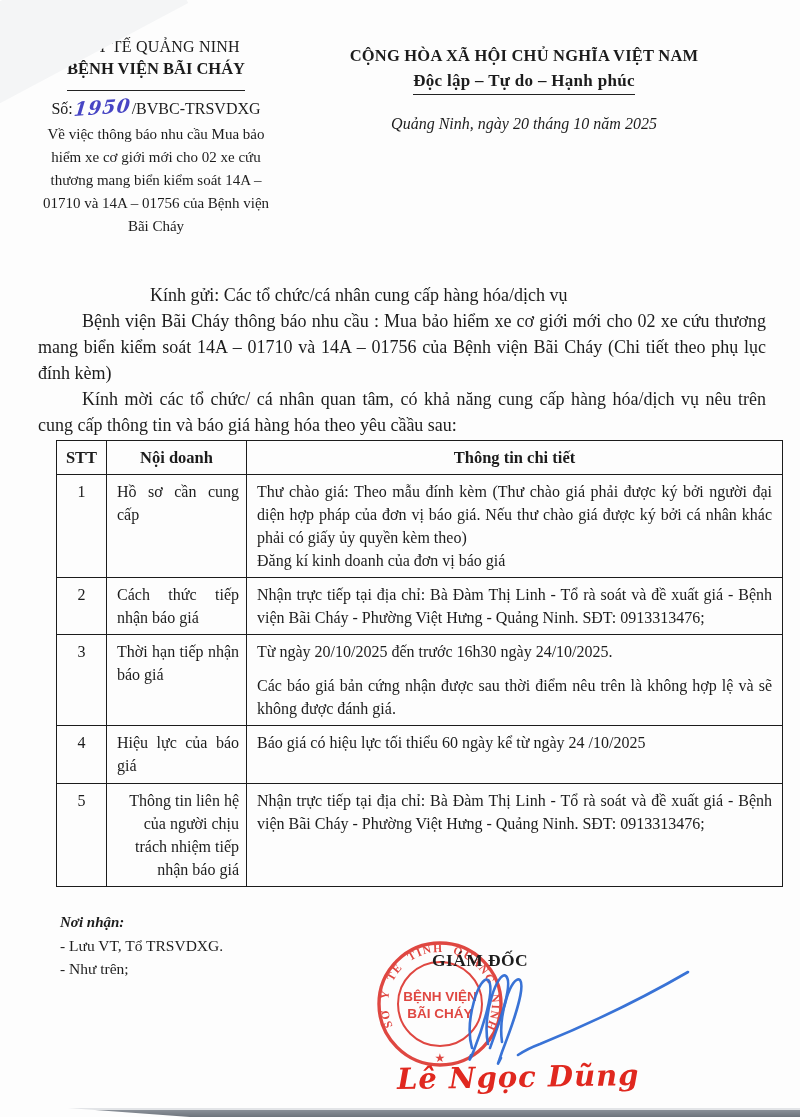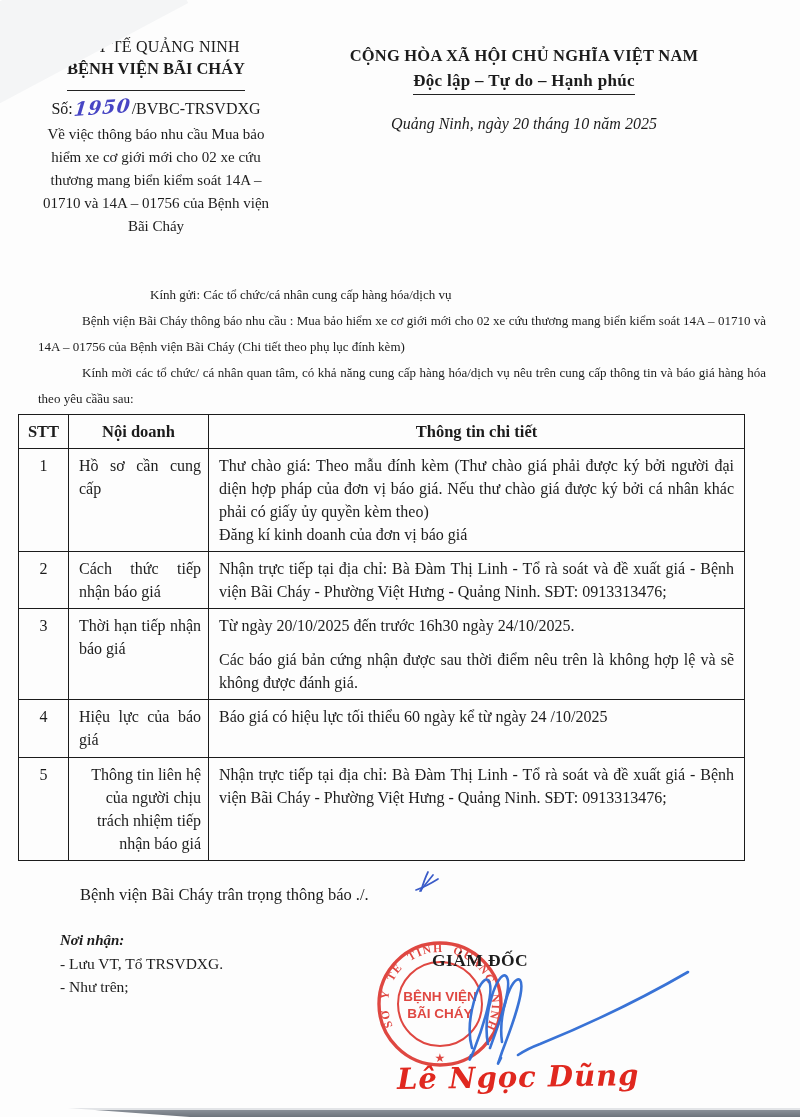--- a/index.html
+++ b/index.html
@@ -20,25 +20,25 @@
   .hand-no { display:inline-block; color:#4745c4; font-weight:bold; font-style:italic;
     font-size:19px; letter-spacing:1px; transform:rotate(-4deg) skewX(-10deg);
     font-family:"DejaVu Serif",serif; margin:0 1px; }
   .subject { font-size:15px; line-height:23px; margin-top:5px; padding:0 4px; }
   .nat1 { font-weight:bold; font-size:16.5px; letter-spacing:.2px; }
   .nat2-wrap { margin-top:5px; }
   .nat2 { display:inline-block; font-weight:bold; font-size:17px;
     border-bottom:1.6px solid #222; padding-bottom:3px; letter-spacing:.3px; }
   .dateline { font-style:italic; font-size:16px; margin-top:20px; }
   
-  .bodytxt { margin:44px 34px 0 38px; font-size:13px; line-height:26px; }
+  .bodytxt { margin:44px 34px 0 38px; font-size:18px; line-height:26px; }
   .to-line { margin-left:112px; }
   .para { text-align:justify; text-indent:44px; }
   
-  table { border-collapse:collapse; margin:2px 0 0 18px; width:726px;
+  table { border-collapse:collapse; margin:2px 0 0 56px; width:726px;
     font-size:16px; line-height:23px; table-layout:fixed;font-family:Liberation Serif, serif; }
   th, td { border:1.7px solid #1c1c1c; vertical-align:top; }
   th { text-align:center; font-size:16.5px; padding:5px 4px; }
   td { padding:5px 10px; }
   col.c-no { width:50px; } col.c-nm { width:140px; } col.c-dt { width:536px; }
   td.no { text-align:center; }
   td.nm { text-align:justify; padding-right:7px; }
   td.dt p { margin:0; text-align:justify; }
   td.dt p.gap { margin-top:11px; }
   tr.short td { height:58px; }
@@ -140,27 +140,20 @@
       <tr>
         <td class="no">5</td>
         <td class="nm" style="text-align:right">Thông tin liên hệ của người chịu trách nhiệm tiếp nhận báo giá</td>
         <td class="dt">
           <p>Nhận trực tiếp tại địa chỉ: Bà Đàm Thị Linh - Tổ rà soát và đề xuất giá - Bệnh viện Bãi Cháy - Phường Việt Hưng - Quảng Ninh. SĐT: 0913313476;</p>
         </td>
       </tr>
     </tbody>
   </table>
 
-  <div class="closing"><span>Bệnh viện Bãi Cháy trân trọng thông báo ./.</span><span class="pen-tick"><svg width="26" height="24" viewBox="0 0 26 24">
-          <g fill="none" stroke="#3a5bc8" stroke-width="1.7" stroke-linecap="round">
-            <path d="M15 2 C 12 8, 10 14, 8 21"></path>
-            <path d="M20 5 C 16 10, 12 15, 7 21"></path>
-            <path d="M3 20 C 9 18, 17 14, 25 9"></path>
-          </g>
-        </svg></span></div>
 
   <div class="recipients">
     <div class="recip-lbl">Nơi nhận:</div>
     <div>- Lưu VT, Tổ TRSVDXG.</div>
     <div>- Như trên;</div>
   </div>
 
   <div class="stamp-box">
     <svg width="132" height="132" viewBox="0 0 132 132">
       <circle cx="66" cy="66" r="61" fill="none" stroke="#dd3832" stroke-width="3.4"></circle>

